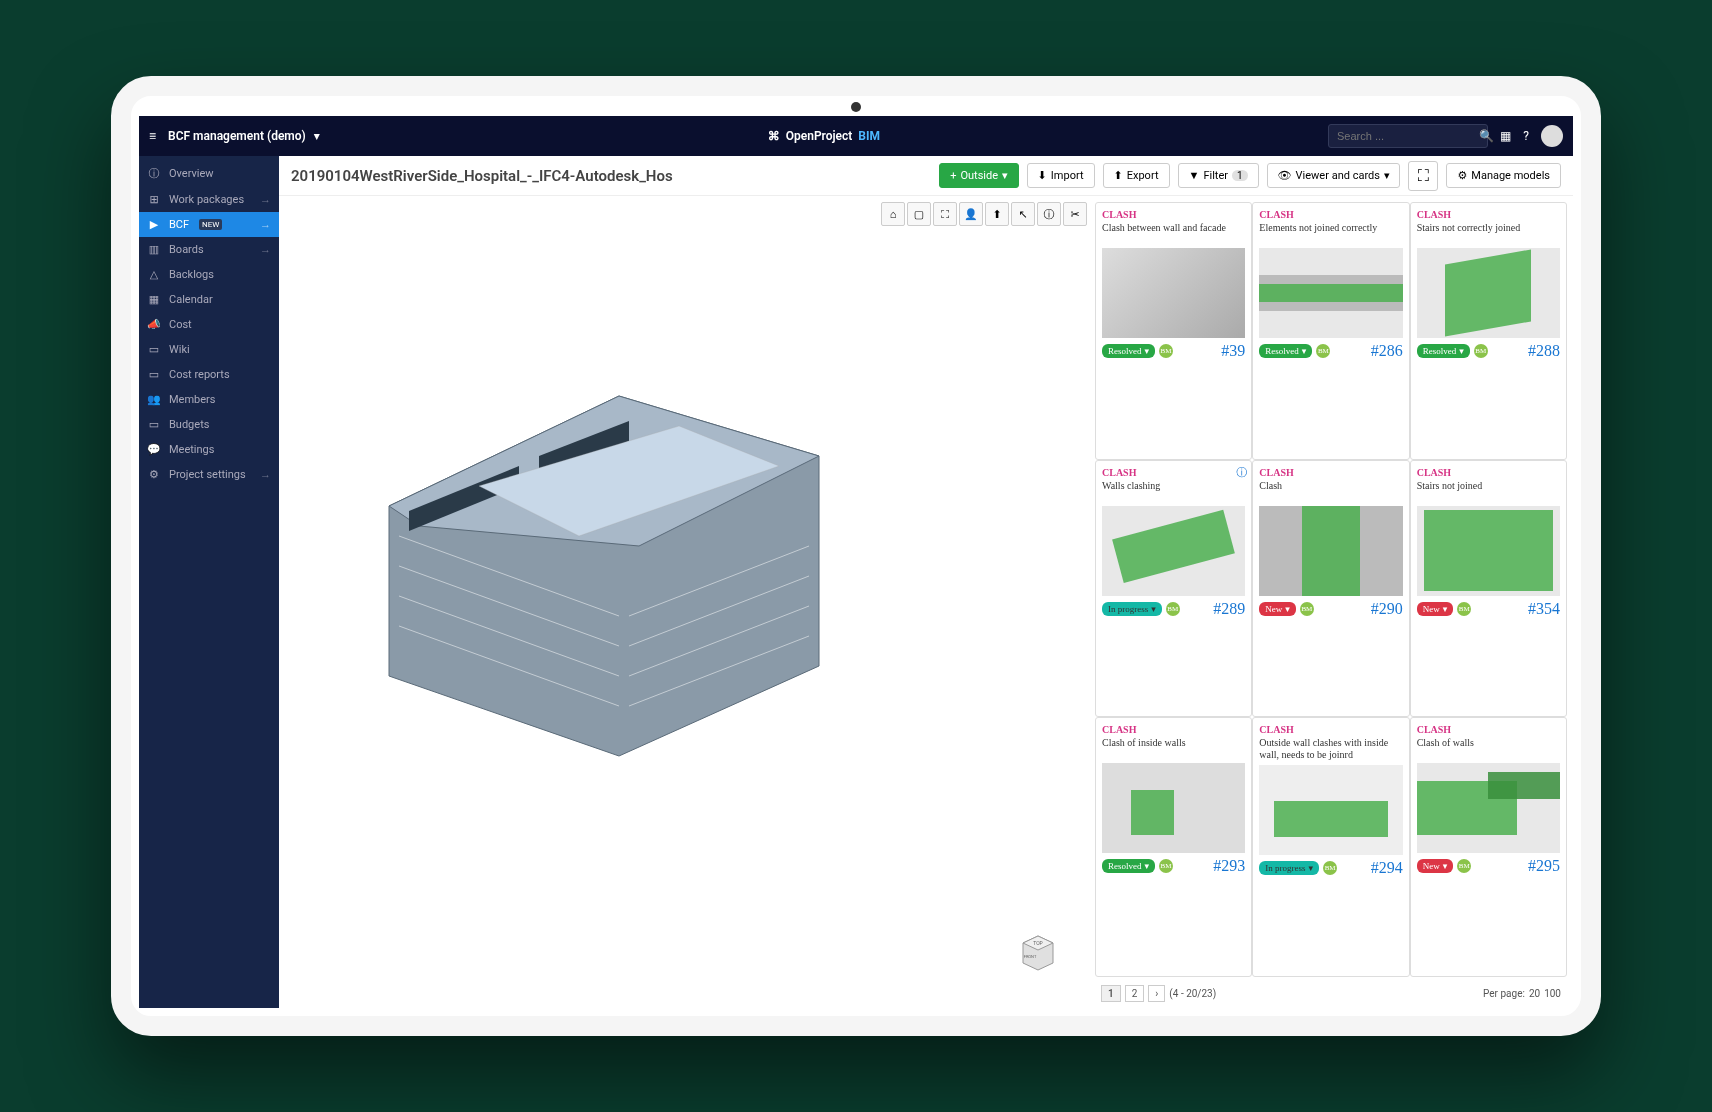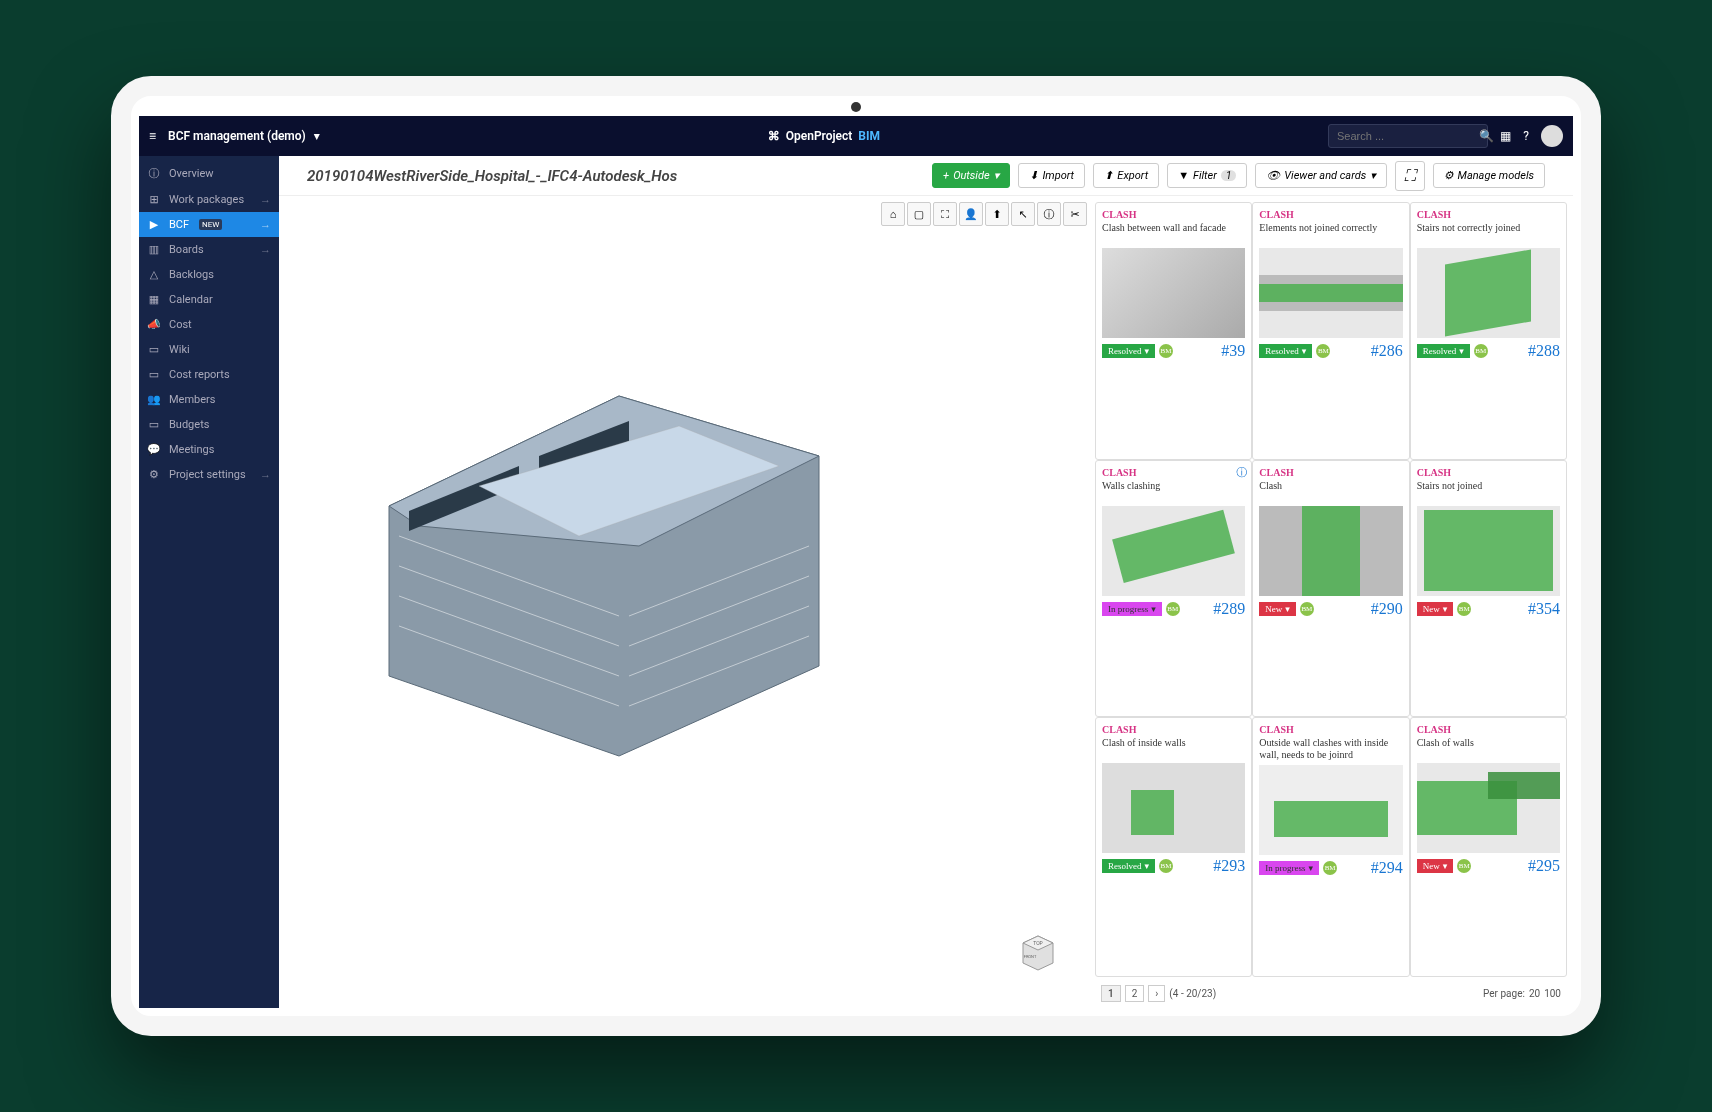--- a/index.html
+++ b/index.html
@@ -94,24 +94,23 @@
 }
 .sidebar .item.active { background: #1e88e5; color: #fff; }
 .sidebar .item .icon { width: 14px; display: inline-flex; justify-content: center; }
 .sidebar .item .arrow { margin-left: auto; opacity: 0.6; }
 .sidebar .badge-new { font-size: 8px; background: #2a3a5a; padding: 1px 3px; border-radius: 2px; margin-left: 2px; }
 .main { flex: 1; display: flex; flex-direction: column; overflow: hidden; }
 .toolbar {
   height: 40px;
   display: flex;
   align-items: center;
-  padding: 0 28px;
+  padding: 0 12px;
   gap: 8px;
   border-bottom: 1px solid #eee;
-  font-style: italic;
 }
 .toolbar .title { font-size: 15px; font-weight: 600; color: #444; flex: 1; }
 .btn {
   display: inline-flex;
   align-items: center;
   gap: 4px;
   padding: 5px 10px;
   font-size: 11px;
   border: 1px solid #ccc;
   background: #fff;
@@ -195,27 +194,27 @@
   height: 90px;
   background: #e8e8e8;
   margin-bottom: 4px;
   position: relative;
   overflow: hidden;
 }
 .card .footer-row { display: flex; align-items: center; gap: 4px; }
 .status-chip {
   font-size: 9px;
   padding: 2px 6px;
-  border-radius: 0;
+  border-radius: 6px;
   display: inline-flex;
   align-items: center;
   gap: 3px;
 }
 .status-resolved { background: #28a745; color: #fff; }
-.status-inprogress { background: #d946ef; color: #333; }
+.status-inprogress { background: #14b8a6; color: #333; }
 .status-new { background: #dc3545; color: #fff; }
 .user-dot { width: 14px; height: 14px; border-radius: 50%; background: #8bc34a; font-size: 7px; display: flex; align-items: center; justify-content: center; color: #fff; }
 .card .card-id { margin-left: auto; color: #1976d2; font-size: 16px; }
 .card .info-icon { position: absolute; top: 4px; right: 4px; color: #1976d2; font-size: 11px; }
 .paginator {
   display: flex;
   align-items: center;
   padding: 6px 8px;
   font-size: 10px;
   color: #555;

